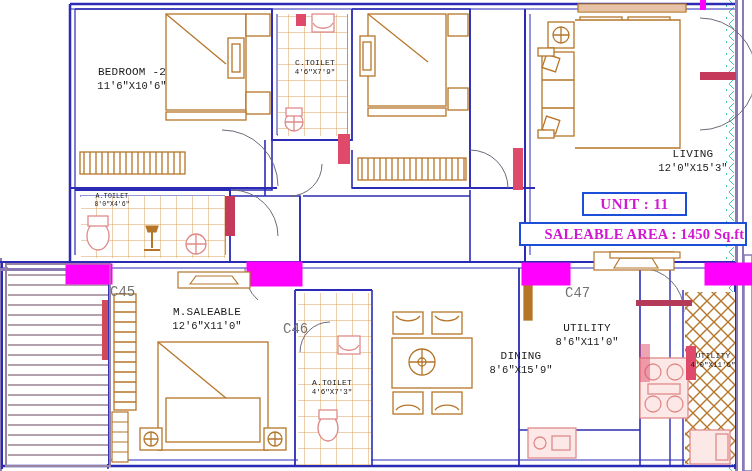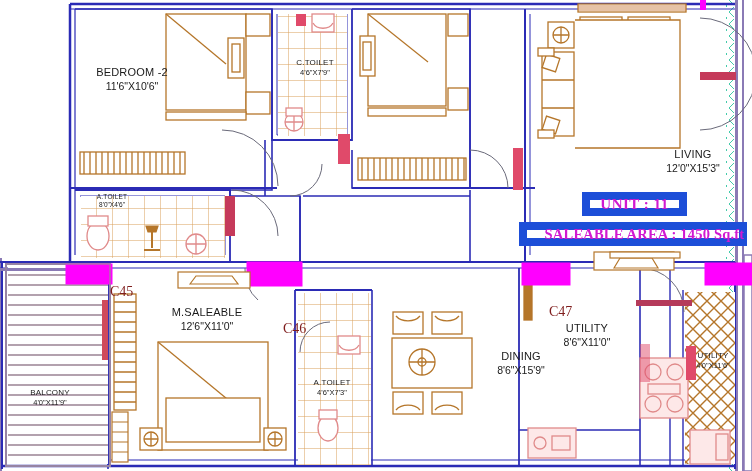--- a/index.html
+++ b/index.html
@@ -12,44 +12,44 @@
     position: relative;
     width: 752px; height: 471px;
     background: #ffffff;
     overflow: hidden;
   }
   #plan svg { position: absolute; left: 0; top: 0; }
 
   .room-label {
     position: absolute;
     color: #1a1a1a;
-    font-family: Liberation Sans, sans-serif;
+    font-family: Liberation Mono, monospace;
     text-align: center;
     line-height: 1.25;
     white-space: nowrap;
     pointer-events: none;
   }
   .room-label .nm { display: block; font-size: 11px; letter-spacing: .2px; }
   .room-label .dm { display: block; font-size: 10.5px; }
   .room-label.sm .nm { font-size: 8px; }
   .room-label.sm .dm { font-size: 7.5px; }
   .room-label.xs .nm { font-size: 6.5px; }
   .room-label.xs .dm { font-size: 6.5px; }
 
   .tag {
     position: absolute;
-    color: #7f1d1d;
-    font-family: Liberation Serif, serif;
+    color: #737373;
+    font-family: Liberation Mono, monospace;
     font-size: 14px;
     white-space: nowrap;
   }
 
   .unitbox {
     position: absolute;
-    border: 8px solid #1d4ed8;
+    border: 2px solid #1d4ed8;
     background: #ffffff;
     color: #d119d1;
     font-family: "Liberation Serif", serif;
     font-weight: bold;
     display: flex; align-items: center; justify-content: center;
     white-space: nowrap;
   }
   #unit-box { font-size: 15px; letter-spacing: .5px; }
   #area-box { font-size: 14.5px; letter-spacing: .2px; padding-left: 23px; }
 </style>
@@ -356,26 +356,22 @@
   <div class="room-label" style="left:545px; top:322px; width:84px;">
     <span class="nm">UTILITY</span>
     <span class="dm">8'6"X11'0"</span>
   </div>
 
   <div class="room-label sm" style="left:685px; top:351px; width:56px;">
     <span class="nm">UTILITY</span>
     <span class="dm">4'0"X11'6"</span>
   </div>
 
-  <div class="room-label sm" style="left:9px; top:388px; width:82px;">
-    <span class="nm">BALCONY</span>
-    <span class="dm">4'0"X11'9"</span>
-  </div>
 
   <div class="tag" style="left:110px; top:284px;">C45</div>
   <div class="tag" style="left:283px; top:301px;margin-top:20px;">C46</div>
-  <div class="tag" style="left:549px; top:285px;margin-top:19px;">C47</div>
+  <div class="tag" style="left:565px; top:285px;">C47</div>
 
   <div class="unitbox" id="unit-box" style="left:582px; top:192px; width:105px; height:24px;">UNIT : 11</div>
 
   <div class="unitbox" id="area-box" style="left:519px; top:222px; width:228px; height:24px;">SALEABLE AREA : 1450 Sq.ft</div>
 
 </div>
 
 </body></html>

